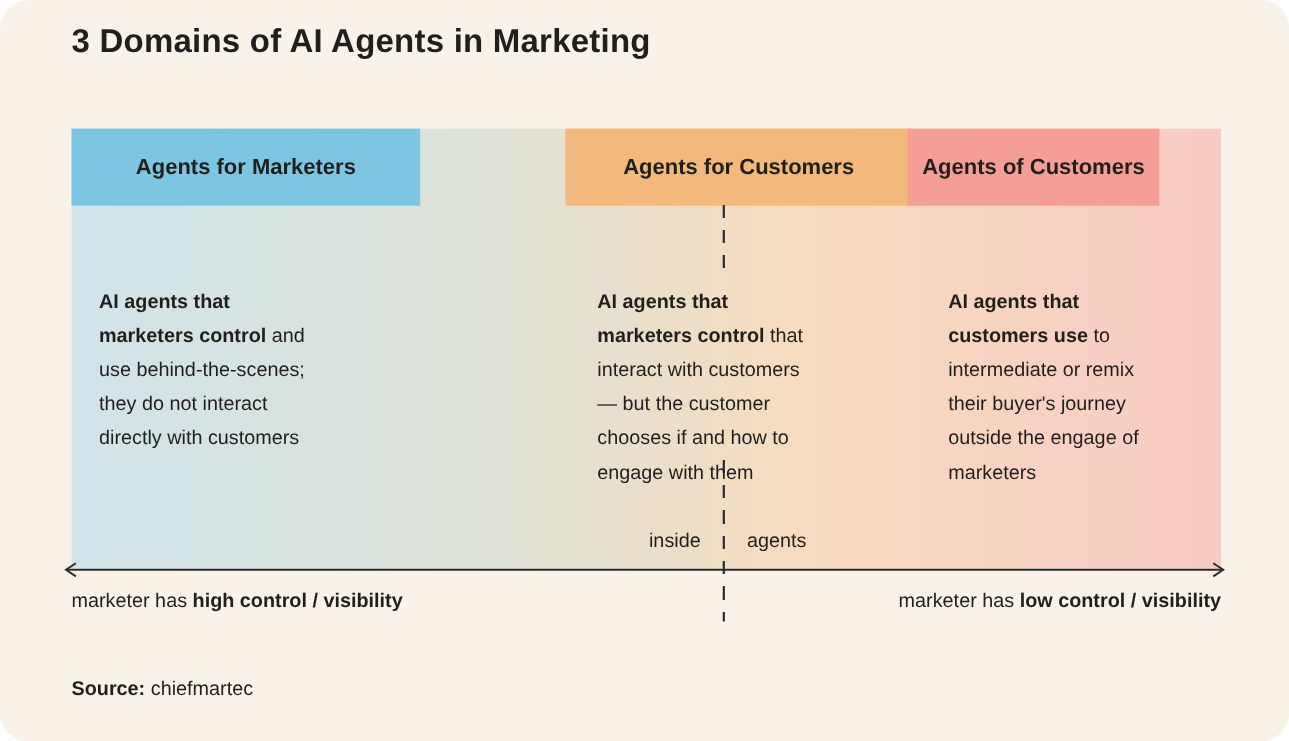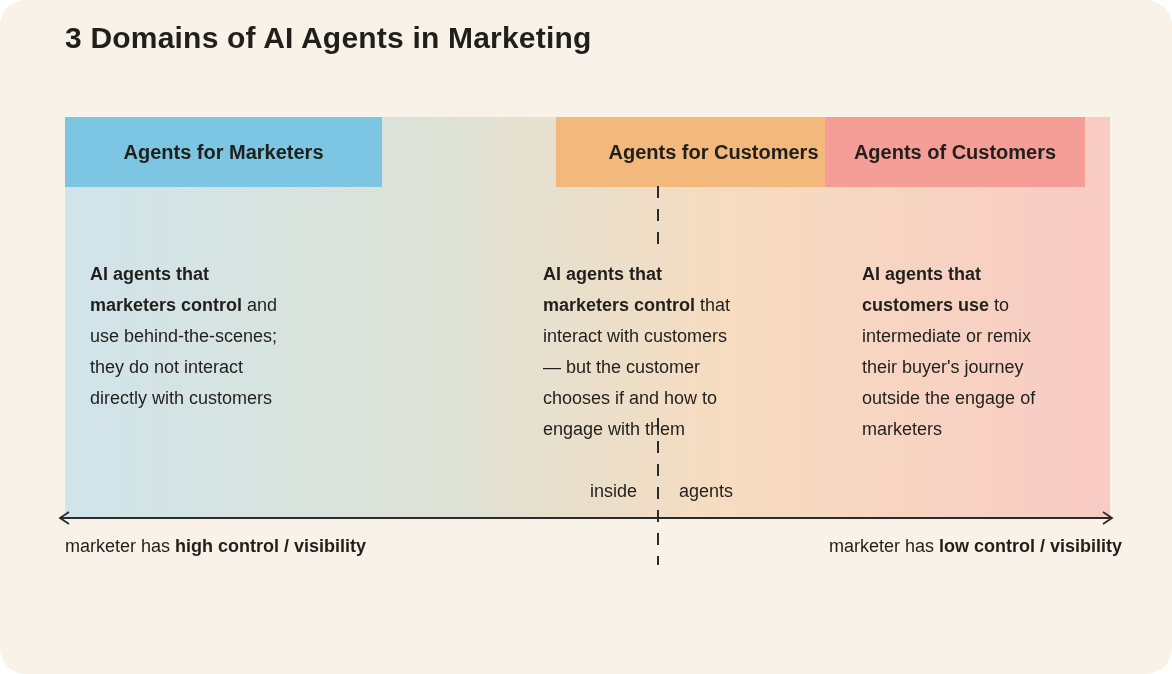--- a/index.html
+++ b/index.html
@@ -39,22 +39,22 @@
     position: absolute;
     top: 117px;
     height: 70px;
     display: flex;
     align-items: center;
     justify-content: center;
     font-weight: 700;
     font-size: 20px;
   }
   .header--marketers    { left: 65px;  width: 317px; background: var(--header-blue, #7cc6e3); }
-  .header--customers    { left: 514px; width: 315px; background: var(--header-orange, #f2b87c); margin-left: 42px; }
-  .header--of-customers { left: 825px; width: 260px; background: var(--header-pink, #f59d97); }
+  .header--customers    { left: 514px; width: 315px; background: var(--header-orange, #f2b87c); }
+  .header--of-customers { left: 825px; width: 229px; background: var(--header-pink, #f59d97); }
 
   .dash {
     position: absolute;
     left: 657px;
     width: 2px;
     background-image: repeating-linear-gradient(to bottom,
       var(--axis-ink, #2b2b2b) 0px 12px,
       transparent 12px 23px);
   }
   .dash--upper { top: 186px; height: 62px; }
@@ -85,21 +85,21 @@
     left: 52px;
     top: 509px;
     color: var(--axis-ink, #2b2b2b);
   }
   .axis-label {
     position: absolute;
     top: 536px;
     font-size: 18px;
   }
   .axis-label--left  { left: 65px; }
-  .axis-label--right { right: 50px; }
+  .axis-label--right { right: 62px; }
 
   .source {
     position: absolute;
     left: 65px;
     top: 616px;
     font-size: 18px;
   }
 </style>
 </head>
 <body>
@@ -149,14 +149,15 @@
   <svg class="axis-svg" width="1068" height="18" viewBox="0 0 1068 18">
     <line x1="8" y1="9" x2="1060" y2="9" stroke="currentColor" stroke-width="1.8"></line>
     <polyline points="17,3 8,9 17,15" fill="none" stroke="currentColor" stroke-width="1.8"></polyline>
     <polyline points="1051,3 1060,9 1051,15" fill="none" stroke="currentColor" stroke-width="1.8"></polyline>
   </svg>
 
   <div class="axis-label axis-label--left"><span>marketer has </span><span class="bold">high control / visibility</span></div>
 
   <div class="axis-label axis-label--right"><span>marketer has </span><span class="bold">low control / visibility</span></div>
 
+  <div class="source"><span class="bold">Source:</span><span> chiefmartec</span></div>
 
 </div>
 
 </body></html>

